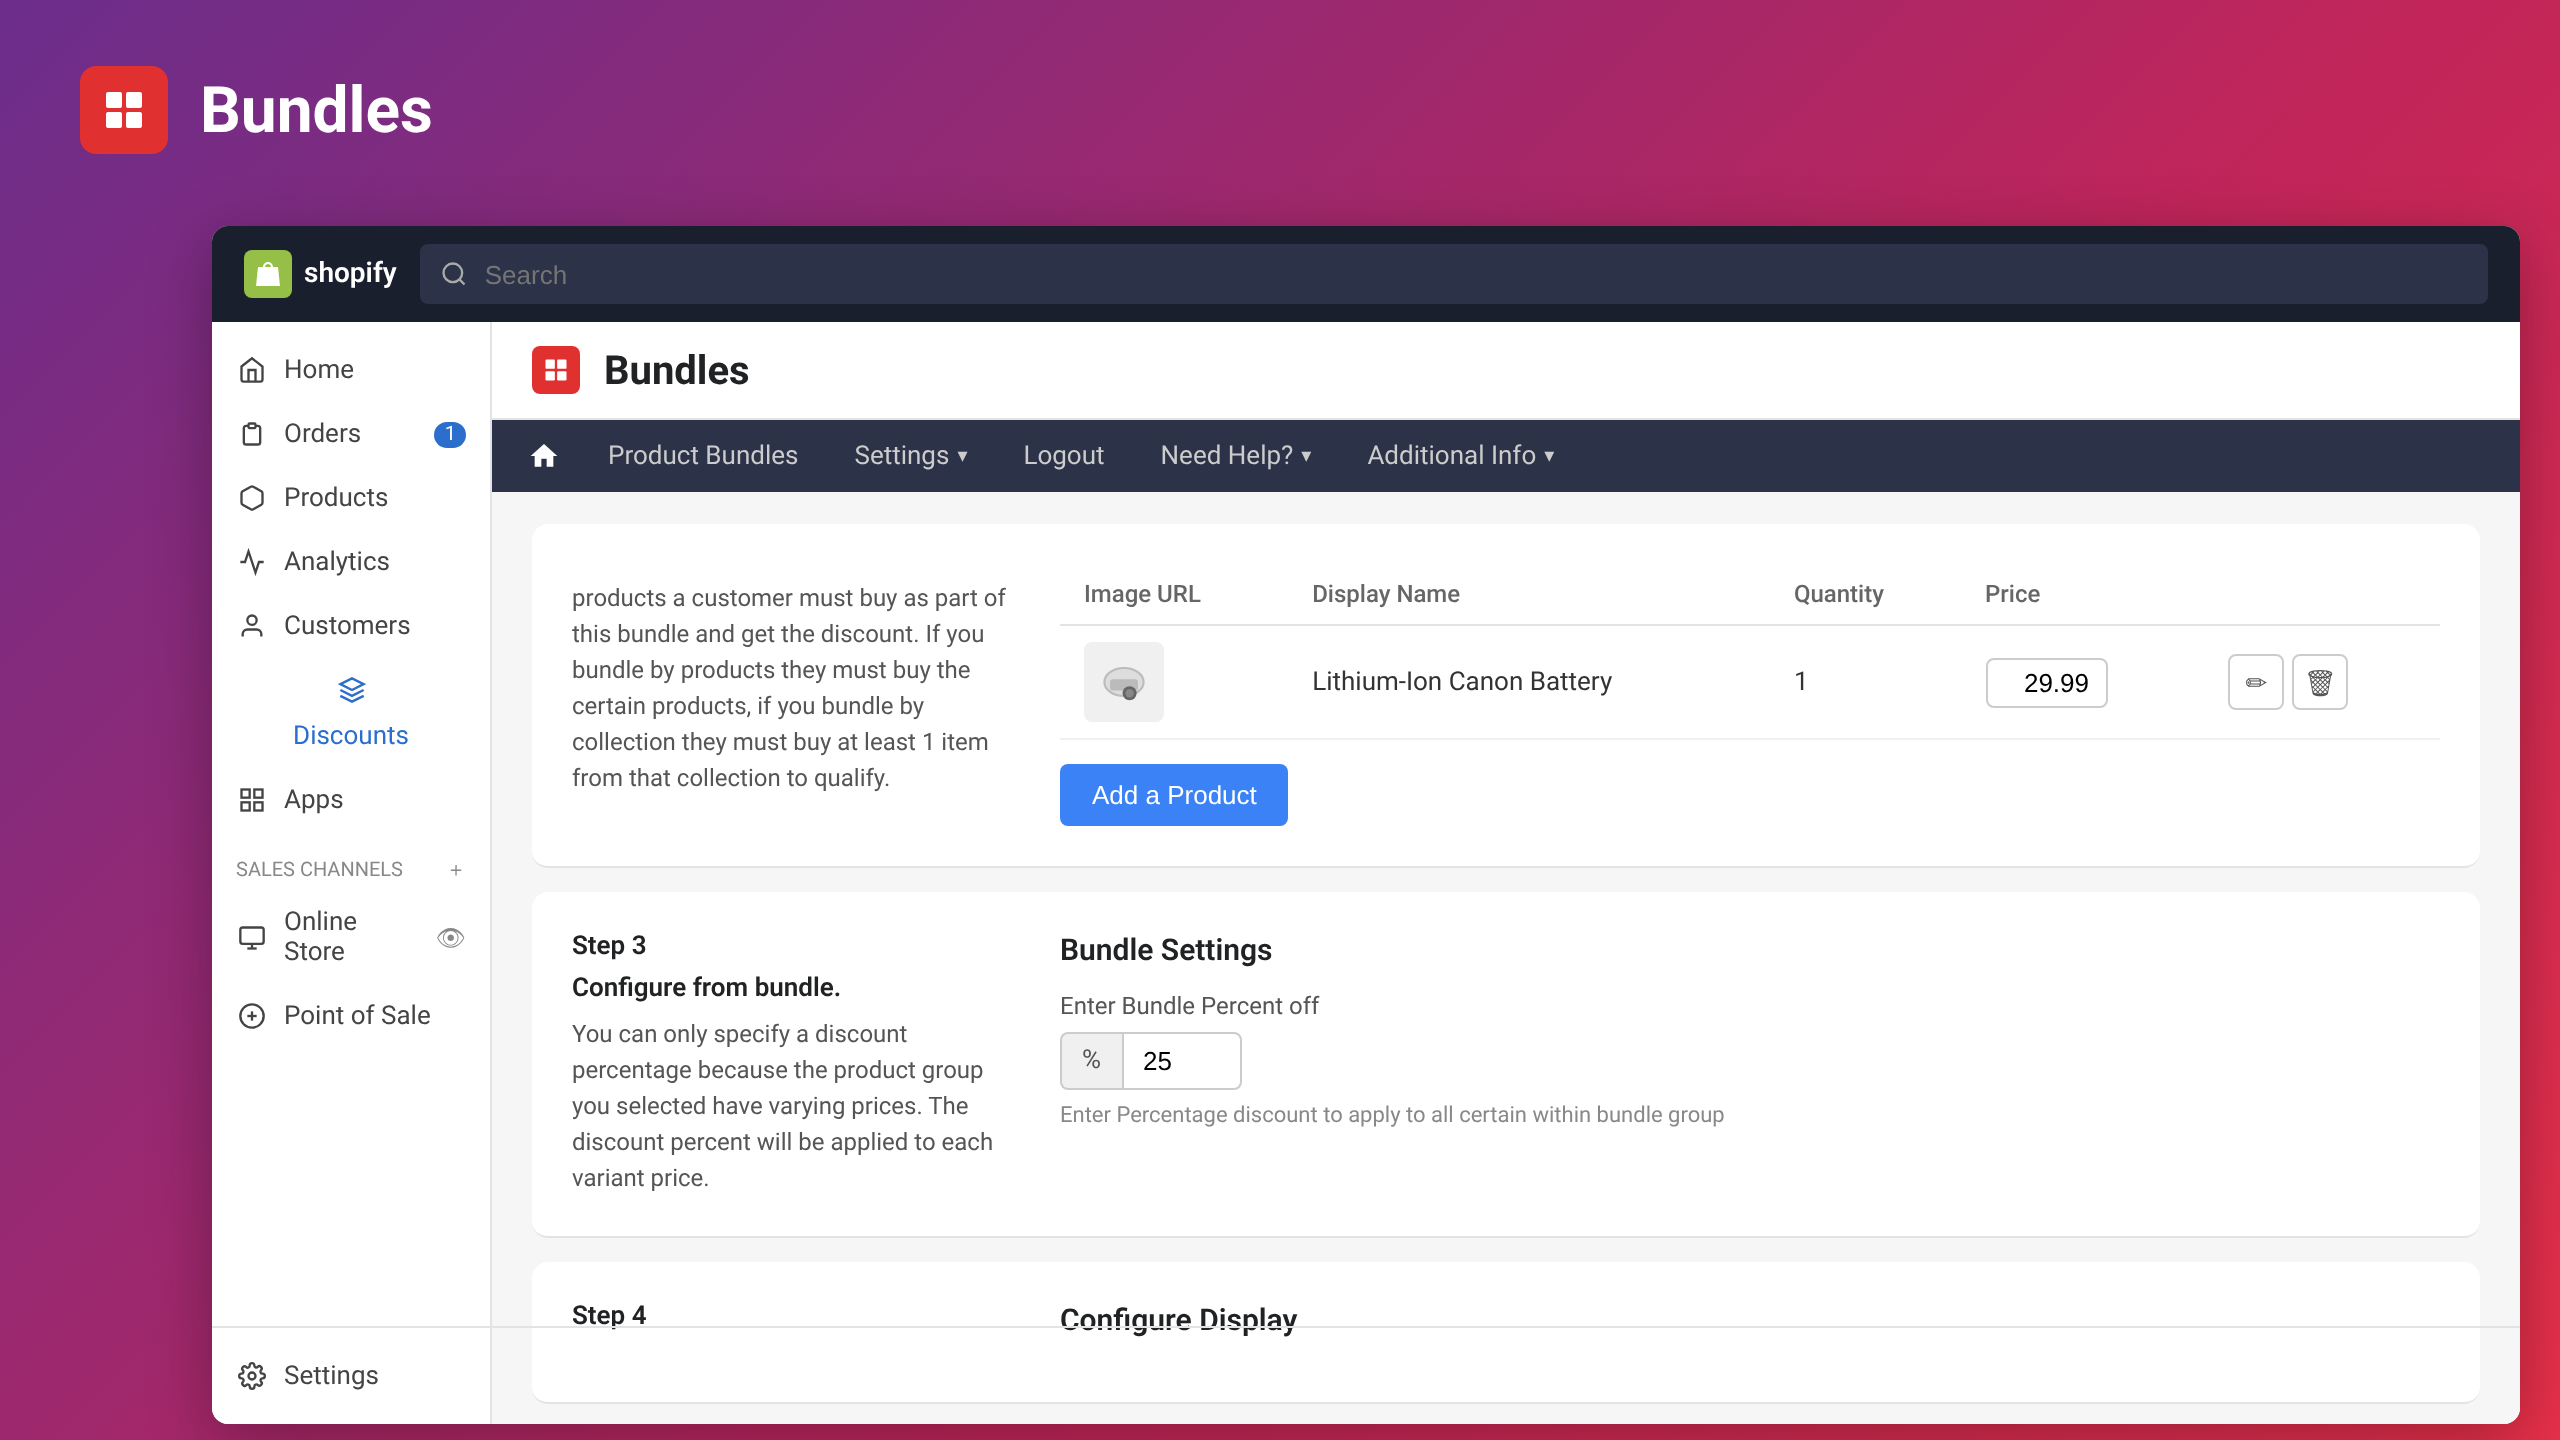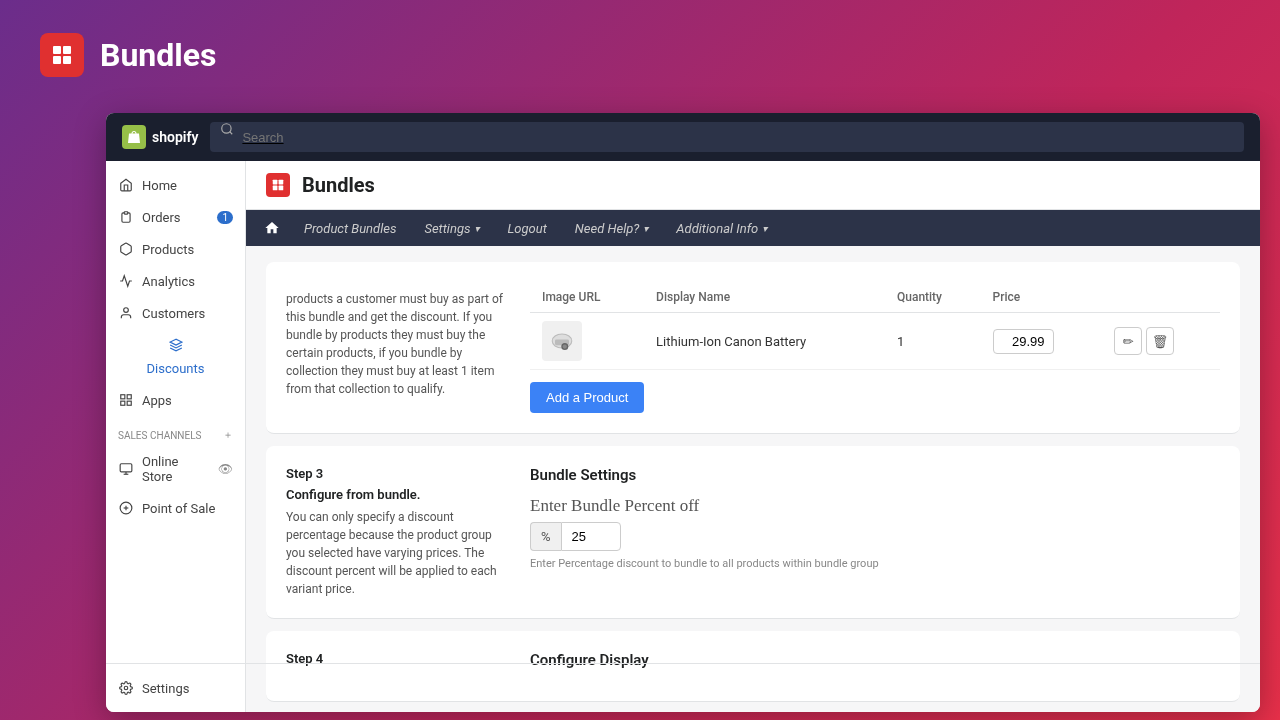--- a/index.html
+++ b/index.html
@@ -11,21 +11,21 @@
     .top-bar-logo svg { width: 24px; height: 24px; fill: white; }
     .top-bar-title { font-size: 32px; font-weight: 700; color: white; }
 
     
     .app-container { position: absolute; top: 113px; left: 106px; right: 20px; bottom: 8px; background: #f6f6f7; border-radius: 8px; overflow: hidden; display: flex; flex-direction: column; box-shadow: 0 8px 32px rgba(0,0,0,0.3); }
 
     
     .shopify-header { background: #1a1f2e; height: 48px; display: flex; align-items: center; padding: 0 16px; gap: 12px; flex-shrink: 0; }
     .shopify-logo { display: flex; align-items: center; gap: 6px; color: white; font-size: 14px; font-weight: 600; }
     .shopify-logo-icon { width: 24px; height: 24px; background: #96bf48; border-radius: 4px; display: flex; align-items: center; justify-content: center; }
-    .search-bar { flex: 1; background: #2c3348; border-radius: 4px; height: 30px; display: flex; padding: 0 10px; gap: 8px; text-decoration: underline; }
+    .search-bar { flex: 1; background: #2c3348; border-radius: 4px; height: 30px; display: flex; align-items: center; padding: 0 10px; gap: 8px; }
     .search-bar input { background: transparent; border: none; outline: none; color: #aaa; font-size: 13px; flex: 1; }
 
     
     .main-layout { display: flex; flex: 1; overflow: hidden; }
 
     
     .sidebar { width: 140px; background: white; border-right: 1px solid #e1e3e5; flex-shrink: 0; padding: 8px 0; overflow-y: auto; }
     .sidebar-item { display: flex; align-items: center; padding: 8px 12px; gap: 8px; font-size: 13px; color: #444; cursor: pointer; position: relative; }
     .sidebar-item .icon { width: 16px; height: 16px; flex-shrink: 0; display: flex; align-items: center; justify-content: center; }
     .sidebar-item.active { color: #2c6ecb; flex-direction: column; }
@@ -35,21 +35,21 @@
 
     
     .content-area { flex: 1; overflow: hidden; display: flex; flex-direction: column; }
 
     
     .bundles-header { background: white; padding: 12px 20px; border-bottom: 1px solid #e1e3e5; display: flex; align-items: center; gap: 12px; flex-shrink: 0; }
     .bundles-logo-small { width: 24px; height: 24px; background: #e03030; border-radius: 4px; display: flex; align-items: center; justify-content: center; }
     .bundles-title { font-size: 20px; font-weight: 700; color: #202223; }
 
     
-    .nav-tabs { background: #2c3348; display: flex; align-items: center; padding: 0 8px; flex-shrink: 0; font-style: italic; }
+    .nav-tabs { background: #2c3348; display: flex; align-items: center; padding: 0 8px; flex-shrink: 0; }
     .nav-home { width: 36px; height: 36px; display: flex; align-items: center; justify-content: center; color: white; cursor: pointer; }
     .nav-tab { padding: 10px 14px; color: #ccc; font-size: 13px; cursor: pointer; display: flex; align-items: center; gap: 4px; white-space: nowrap; }
     .nav-tab .chevron { font-size: 10px; }
 
     
     .scroll-content { flex: 1; overflow-y: auto; background: #f6f6f7; }
 
     
     .page-content { padding: 16px 20px; }
 
@@ -69,21 +69,21 @@
     .product-image { width: 40px; height: 40px; background: #f0f0f0; border-radius: 4px; display: flex; align-items: center; justify-content: center; overflow: hidden; }
     .product-image svg { width: 28px; height: 28px; }
     .price-input { width: 61px; border: 1px solid #ccc; border-radius: 4px; padding: 4px 8px; font-size: 13px; text-align: right; }
     .action-btn { width: 28px; height: 28px; border: 1px solid #ccc; border-radius: 4px; background: white; cursor: pointer; display: inline-flex; align-items: center; justify-content: center; font-size: 13px; color: #555; margin-left: 4px; }
     .action-btns { display: flex; align-items: center; }
 
     .add-product-btn { background: #3b82f6; color: white; border: none; padding: 8px 16px; border-radius: 4px; font-size: 13px; cursor: pointer; margin-top: 12px; }
 
     
     .bundle-settings-title { font-size: 15px; font-weight: 600; color: #202223; margin-bottom: 12px; }
-    .field-label { font-size: 17px; color: #555; margin-bottom: 6px; font-family: Liberation Serif, serif; }
+    .field-label { font-size: 12px; color: #555; margin-bottom: 6px; }
     .percent-input-wrap { display: flex; align-items: center; gap: 0; margin-bottom: 6px; }
     .percent-symbol { background: #f0f0f0; border: 1px solid #ccc; border-right: none; padding: 6px 10px; border-radius: 4px 0 0 4px; font-size: 13px; color: #555; }
     .percent-input { border: 1px solid #ccc; padding: 6px 10px; border-radius: 0 4px 4px 0; font-size: 13px; width: 60px; }
     .field-hint { font-size: 11px; color: #888; }
 
     
     .configure-display-title { font-size: 15px; font-weight: 600; color: #202223; margin-bottom: 12px; }
 
     
     .section-gap { margin-bottom: 12px; }
@@ -331,21 +331,21 @@
               <div class="section-subtitle">Configure from bundle.</div>
               <div class="section-desc">You can only specify a discount percentage because the product group you selected have varying prices. The discount percent will be applied to each variant price.</div>
             </div>
             <div class="section-right">
               <div class="bundle-settings-title">Bundle Settings</div>
               <div class="field-label">Enter Bundle Percent off</div>
               <div class="percent-input-wrap">
                 <span class="percent-symbol">%</span>
                 <input class="percent-input" type="text" value="25" style="">
               </div>
-              <div class="field-hint">Enter Percentage discount to bundle to all products within bundle group</div>
+              <div class="field-hint">Enter Percentage discount to apply to all certain within bundle group</div>
             </div>
           </div>
 
           <div class="section">
             <div class="section-left">
               <div class="section-step">Step 4</div>
 
             </div>
             <div class="section-right">
               <div class="configure-display-title">Configure Display</div>

